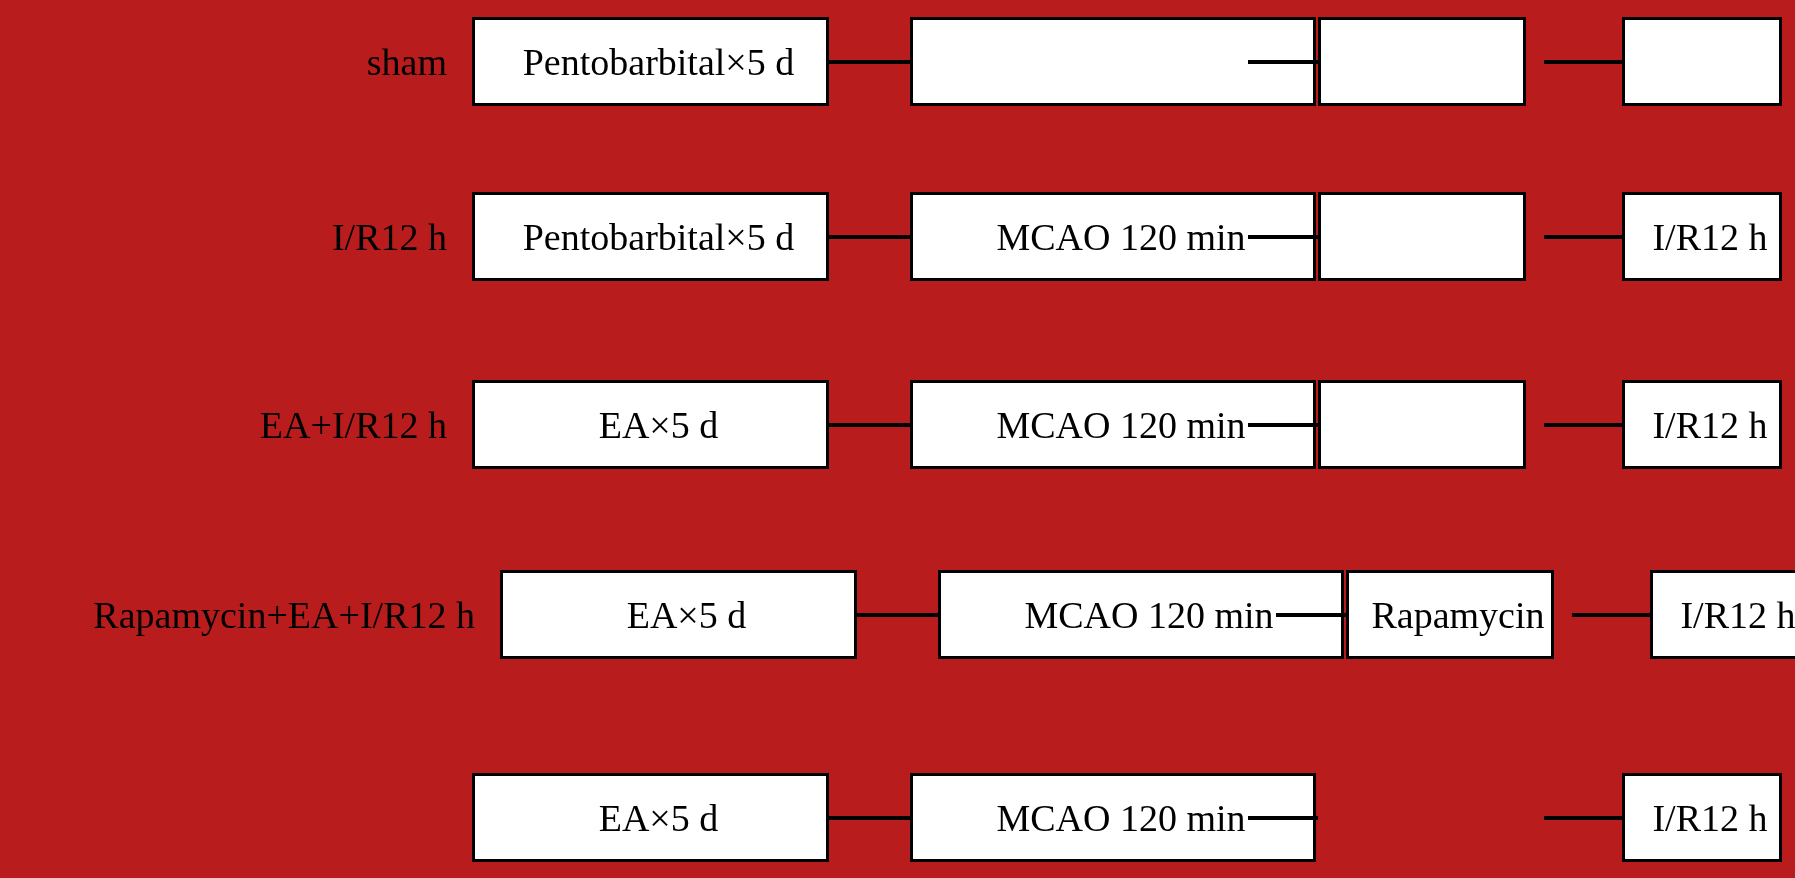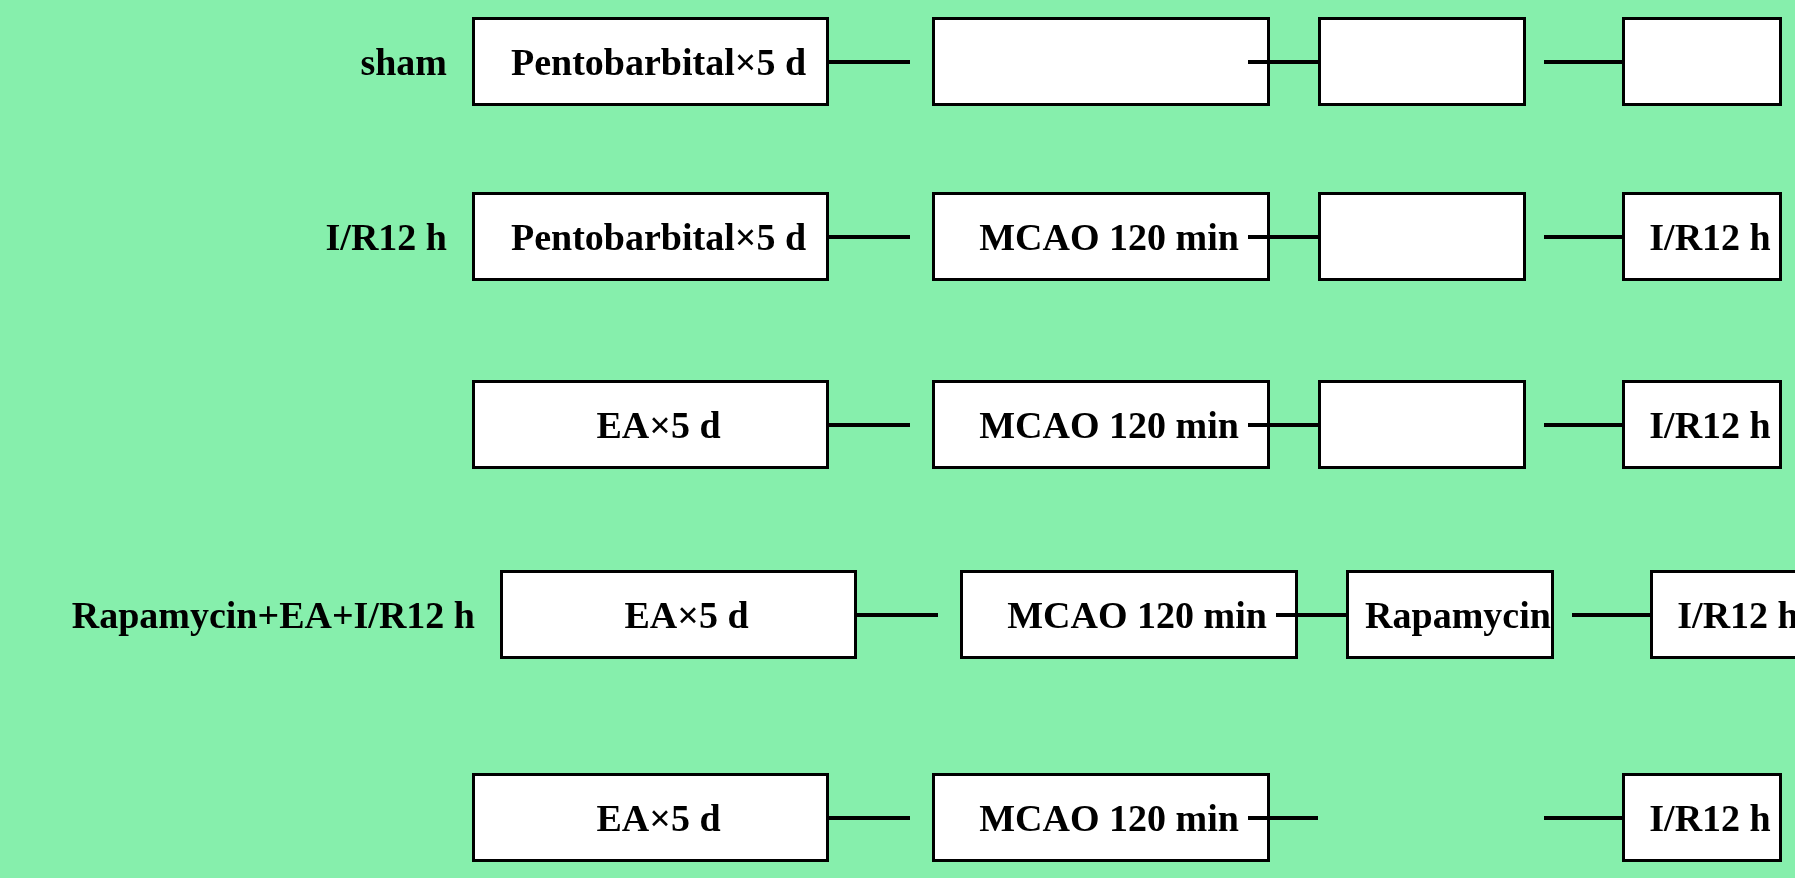--- a/index.html
+++ b/index.html
@@ -4,23 +4,23 @@
 <style>
   html, body {
     margin: 0;
     padding: 0;
     background: #ffffff;
   }
   .figure {
     position: relative;
     width: 1795px;
     height: 878px;
-    background: #86efac;
+    background: #b91c1c;
     font-family: "Liberation Serif", "DejaVu Serif", serif;
-    font-weight: bold;
+    font-weight: normal;
     color: #000000;
     overflow: hidden;
   }
   .row {
     position: absolute;
     left: 0;
     width: 1795px;
     height: 89px;
   }
   .row-1 { top: 17px; }
@@ -49,21 +49,21 @@
     background: #ffffff;
     display: flex;
     align-items: center;
     justify-content: center;
     font-size: 38px;
     white-space: pre;
     overflow: hidden;
     padding-left: 16px;
   }
   .box-1 { left: 472px; width: 357px; }
-  .box-2 { left: 932px; width: 338px; }
+  .box-2 { left: 910px; width: 406px; }
   .box-3 { left: 1318px; width: 208px; }
   .box-4 { left: 1622px; width: 160px; }
   .conn {
     position: absolute;
     height: 4px;
     top: calc(50% - 2px);
     background: #000000;
   }
   .conn-1 { left: 829px;  width: 81px; }
   .conn-2 { left: 1248px; width: 70px; }
@@ -90,20 +90,21 @@
     <div class="box box-1">Pentobarbital×5 d</div>
     <div class="conn conn-1"></div>
     <div class="box box-2">MCAO 120 min</div>
     <div class="conn conn-2"></div>
     <div class="box box-3"></div>
     <div class="conn conn-3"></div>
     <div class="box box-4">I/R12 h</div>
   </div>
 
   <div class="row row-3">
+    <div class="group-label">EA+I/R12 h</div>
     <div class="box box-1">EA×5 d</div>
     <div class="conn conn-1"></div>
     <div class="box box-2">MCAO 120 min</div>
     <div class="conn conn-2"></div>
     <div class="box box-3"></div>
     <div class="conn conn-3"></div>
     <div class="box box-4">I/R12 h</div>
   </div>
 
   <div class="row row-4">

